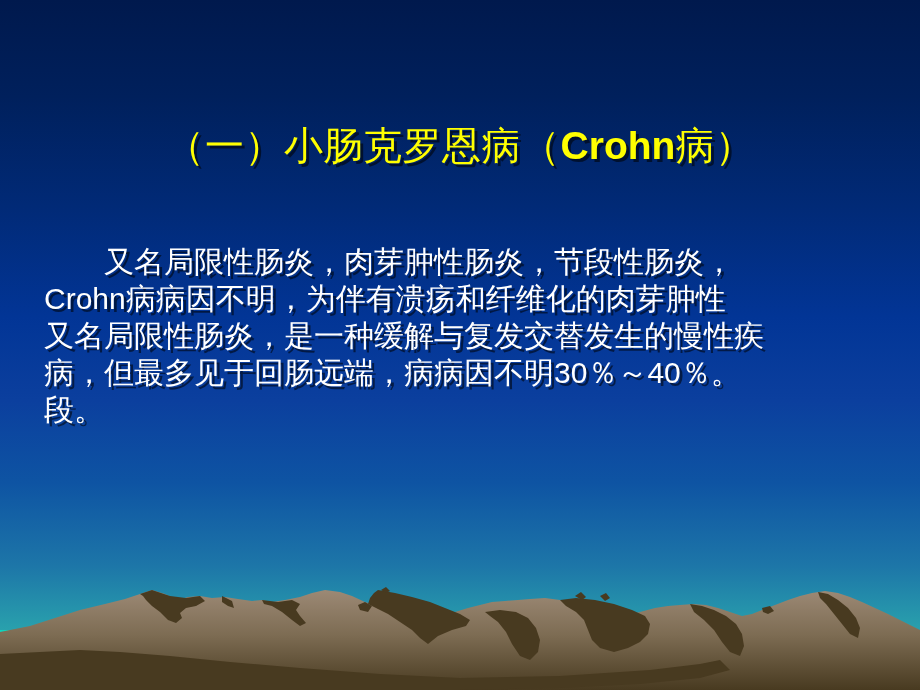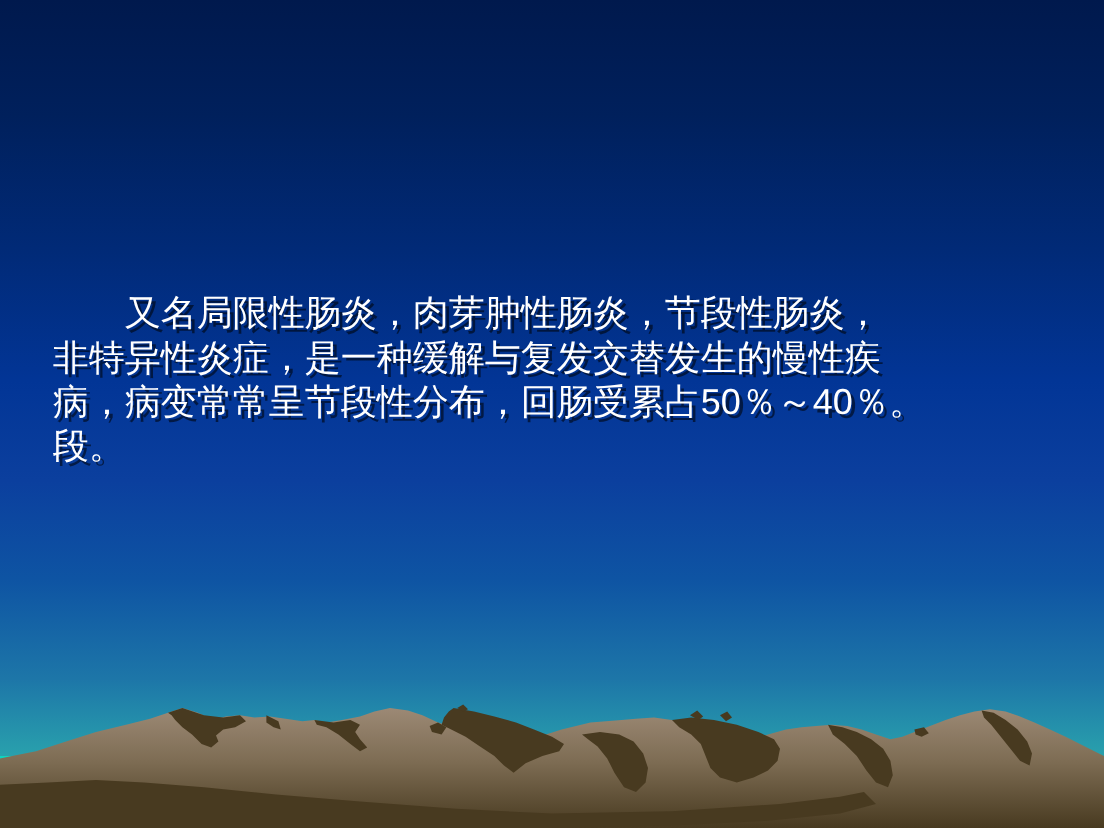--- a/index.html
+++ b/index.html
@@ -139,21 +139,25 @@
         <path d="M0,94 L40,92 L80,90 L120,92 L170,96 L230,102 L300,108
                  L380,114 L460,118 L560,116 L650,110 L700,104 L720,100
                  L730,110 L700,118 L640,124 L560,128 L460,130 L0,130 Z"></path>
         <path d="M485,52 L500,50 L516,52 L528,58 L536,68 L540,80 L538,92
                  L530,100 L520,96 L512,84 L506,72 L498,62 L490,56 Z"></path>
         <path d="M365,42 L372,46 L368,52 L360,50 L358,45 Z"></path>
       </g>
     </svg>
   </div>
 
+  <div id="title">
+    <span>（一）小肠克罗恩病（</span><span class="latin">Crohn</span><span>病）</span>
+  </div>
 
   <div id="body-text">
       <span class="l"><span class="indent"></span><span>又名局限性肠炎，肉芽肿性肠炎，节段性肠炎，</span></span>
-      <span class="l"><span>非特异性炎症，是一种缓解与复发交替发生的慢性疾</span></span>
-      <span class="l"><span>病，病变常常呈节段性分布，回肠受累占</span><span class="latin">50</span><span>％～</span><span class="latin">40</span><span>％。</span></span>
+      <span class="l"><span class="latin">Crohn</span><span>病病因不明，为伴有溃疡和纤维化的肉芽肿性</span></span>
+      <span class="l"><span>又名局限性肠炎，是一种缓解与复发交替发生的慢性疾</span></span>
+      <span class="l"><span>病，但最多见于回肠远端，病病因不明</span><span class="latin">30</span><span>％～</span><span class="latin">40</span><span>％。</span></span>
       <span class="l"><span>段。</span></span>
     </div>
 
 </div>
 
 </body></html>

